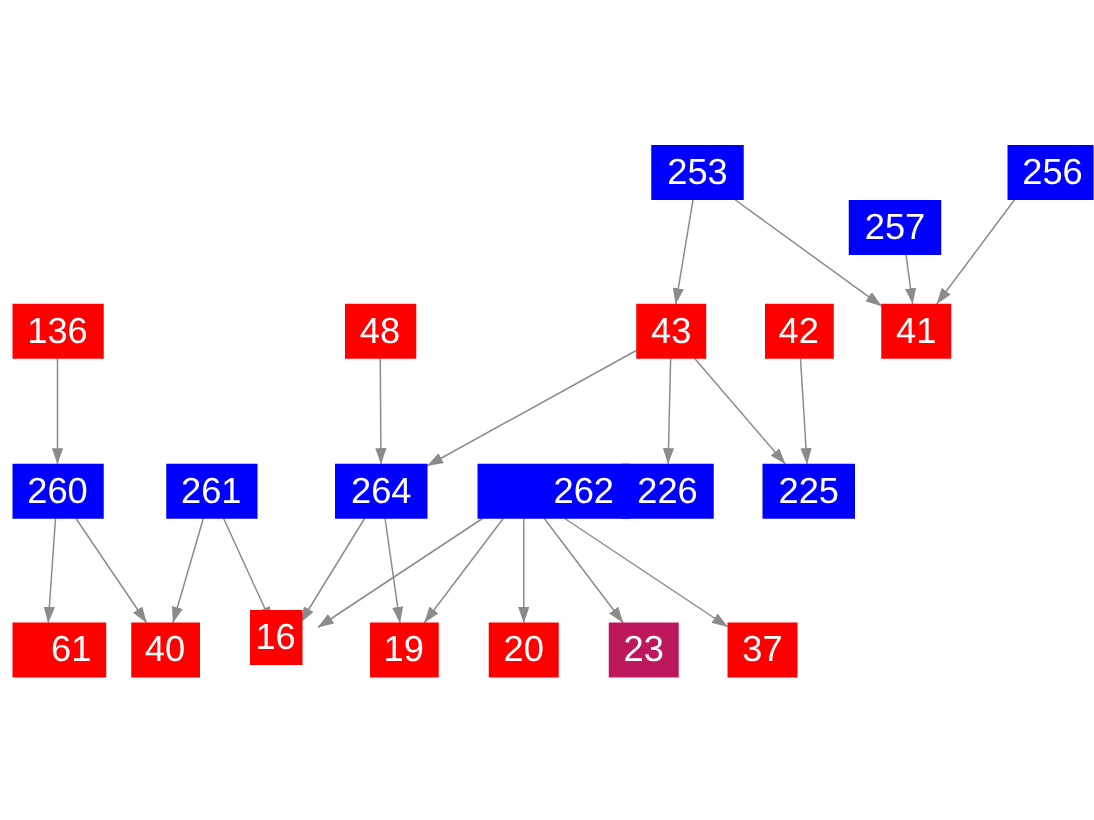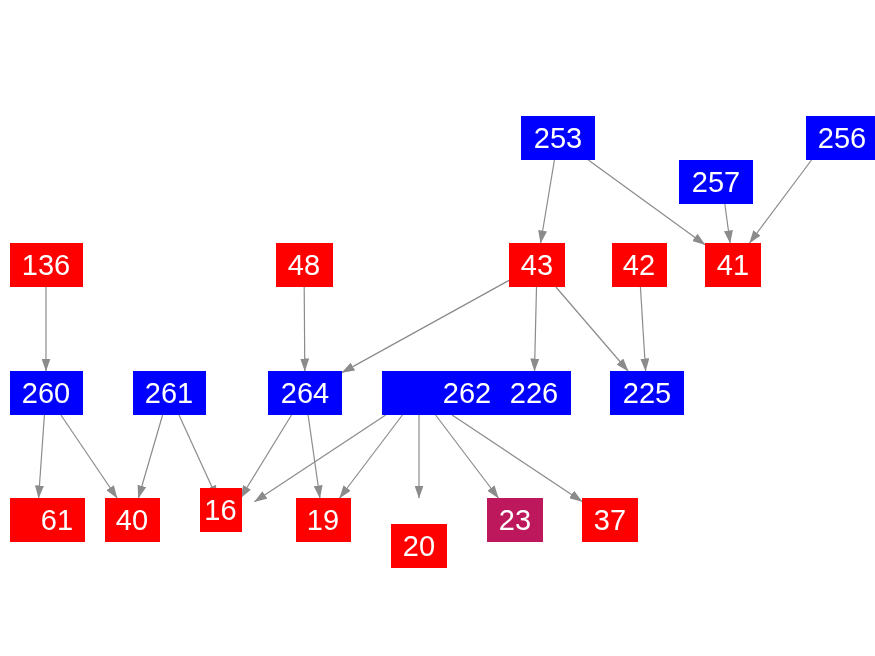--- a/index.html
+++ b/index.html
@@ -70,16 +70,16 @@
     <div class="node" style="left: 9.5px; top: 371px; width: 73px; height: 44px; background: rgb(0, 0, 255); color: rgb(255, 255, 255);">260</div>
     <div class="node" style="left: 132.5px; top: 371px; width: 73px; height: 44px; background: rgb(0, 0, 255); color: rgb(255, 255, 255); text-align: center;">261</div>
     <div class="node" style="left: 268px; top: 371px; width: 74px; height: 44px; background: rgb(0, 0, 255); color: rgb(255, 255, 255);">264</div>
     <div class="node" style="left: 382px; top: 371px; width: 74px; height: 44px; background: rgb(0, 0, 255); color: rgb(255, 255, 255); padding-left: 48px;">262</div>
     <div class="node" style="left: 497px; top: 371px; width: 74px; height: 44px; background: rgb(0, 0, 255); color: rgb(255, 255, 255);">226</div>
     <div class="node" style="left: 610px; top: 371px; width: 74px; height: 44px; background: rgb(0, 0, 255); color: rgb(255, 255, 255);">225</div>
     <div class="node" style="left: 9.5px; top: 498px; width: 55px; height: 44px; background: rgb(255, 0, 0); color: rgb(255, 255, 255); padding-left: 20px;">61</div>
     <div class="node" style="left: 104.5px; top: 498px; width: 55px; height: 44px; background: rgb(255, 0, 0); color: rgb(255, 255, 255);">40</div>
     <div class="node" style="left: 199.5px; top: 488px; width: 42px; height: 44px; background: rgb(255, 0, 0); color: rgb(255, 255, 255);">16</div>
     <div class="node" style="left: 295.5px; top: 498px; width: 55px; height: 44px; background: rgb(255, 0, 0); color: rgb(255, 255, 255);">19</div>
-    <div class="node" style="left: 391px; top: 498px; width: 56px; height: 44px; background: rgb(255, 0, 0); color: rgb(255, 255, 255); margin-top: 26px;">20</div>
+    <div class="node" style="left: 391px; top: 498px; width: 56px; height: 44px; background: rgb(255, 0, 0); color: rgb(255, 255, 255);">20</div>
     <div class="node" style="left: 487px; top: 498px; width: 56px; height: 44px; background: #be185d; color: rgb(255, 255, 255);">23</div>
     <div class="node" style="left: 582px; top: 498px; width: 56px; height: 44px; background: rgb(255, 0, 0); color: rgb(255, 255, 255);">37</div>
   </div>
 
 </body></html>

